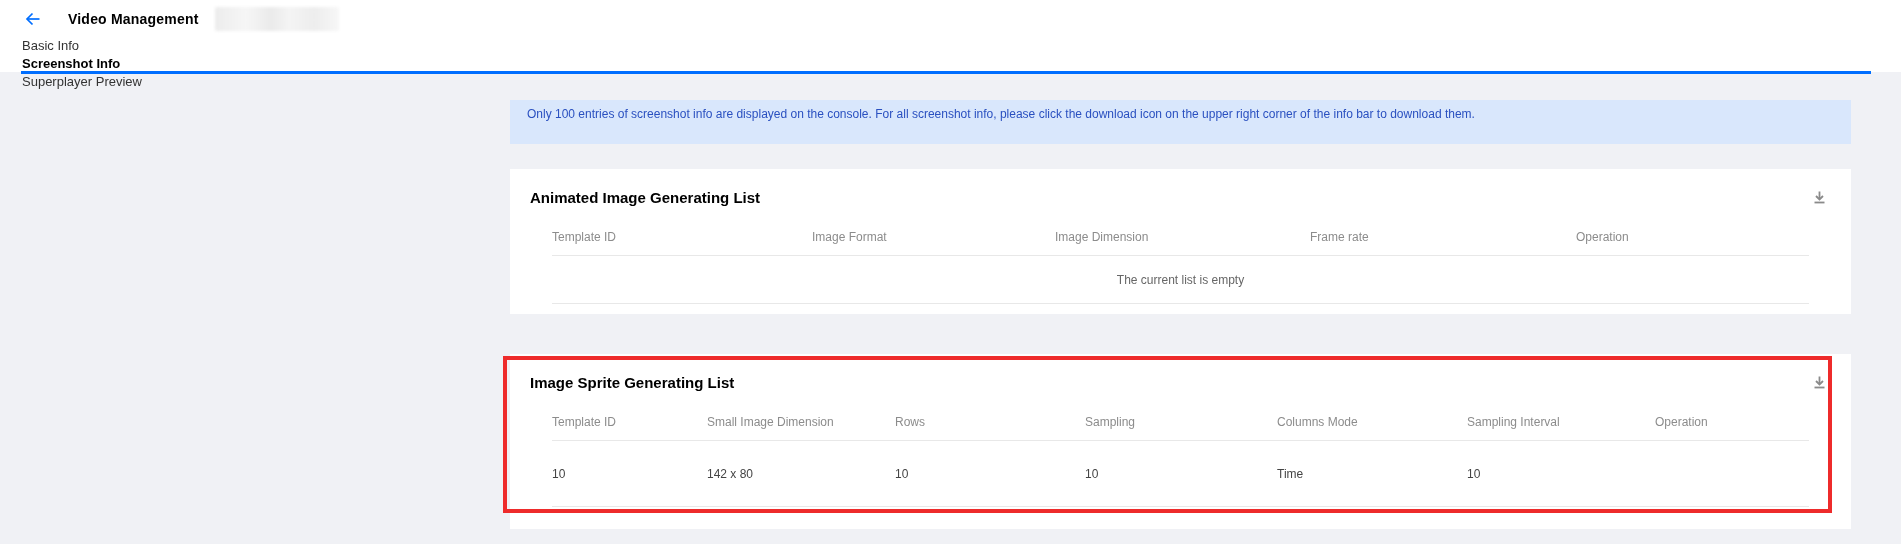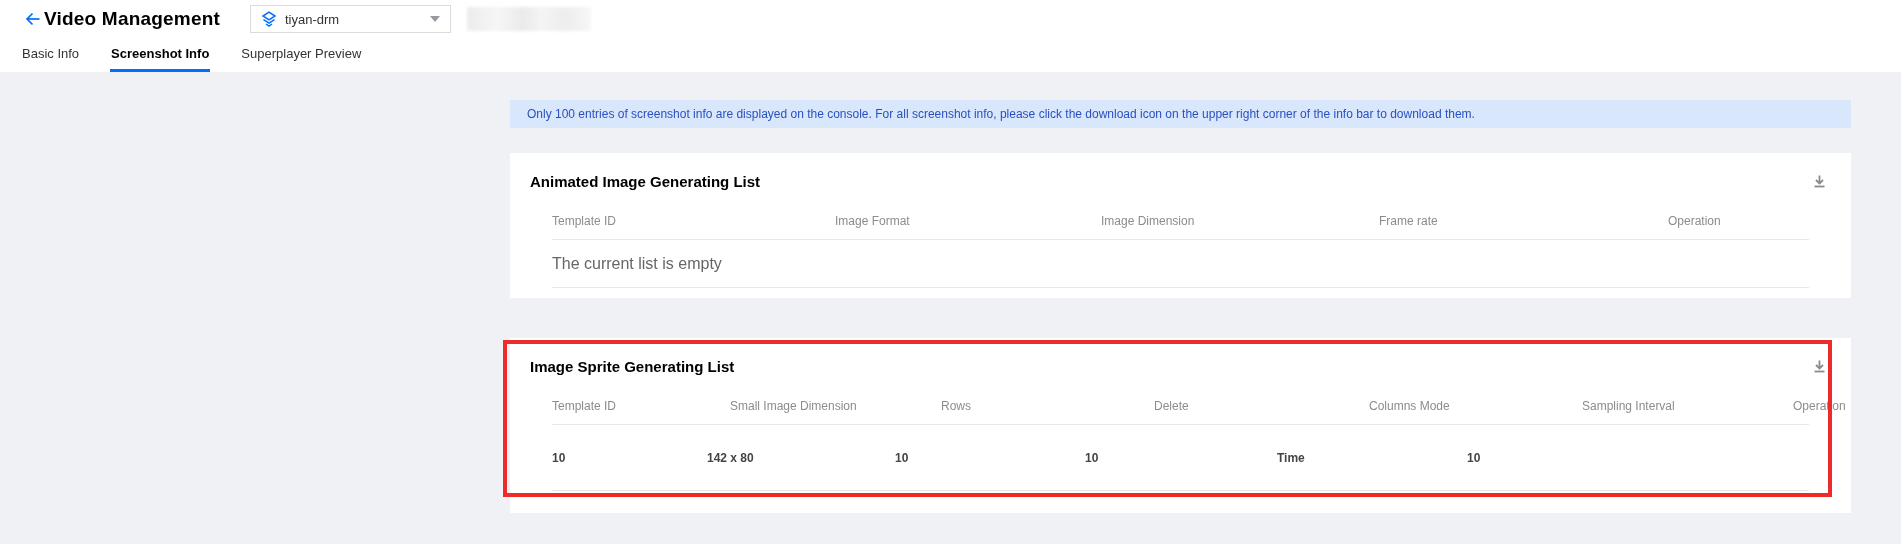--- a/index.html
+++ b/index.html
@@ -1,88 +1,79 @@
 <!DOCTYPE html>
 <html><head>
 <meta charset="utf-8">
 <style>
   * { margin:0; padding:0; box-sizing:border-box; }
   html,body { width:1901px; height:544px; background:#fff; font-family:"Liberation Sans", sans-serif; overflow:hidden; }
 
   
   .topbar { height:38px; background:#fff; display:flex; align-items:center; padding-left:20px; }
   .back-btn { width:24px; height:24px; display:flex; align-items:center; justify-content:center; cursor:pointer; }
-  .page-title { font-size:19px; font-weight:bold; color:#000; letter-spacing:.2px; }
+  .page-title { font-size:14px; font-weight:bold; color:#000; margin-left:24px; letter-spacing:.2px; }
   .app-select { margin-left:30px; width:201px; height:28px; border:1px solid #d9dbde; background:#fff;
                 display:flex; align-items:center; padding:0 10px; position:relative; cursor:pointer; }
   .app-select .sel-label { font-size:13px; color:#333; margin-left:8px; }
   .caret { position:absolute; right:10px; width:0; height:0; border-left:5px solid transparent;
            border-right:5px solid transparent; border-top:6px solid #979aa0; }
   .redacted { margin-left:16px; width:124px; height:24px; border-radius:2px;
               background:linear-gradient(90deg,#ececec 0%,#f6f6f6 25%,#eaeaea 45%,#f4f4f4 60%,#ededed 80%,#f7f7f7 100%);
               filter:blur(1.5px); }
 
   
-  .tabbar { height:34px; background:#fff; display:flex; padding-left:21px; }
+  .tabbar { height:34px; background:#fff; display:flex; padding-left:21px;flex-direction:column; }
   .tab { font-size:13px; color:#333; margin-right:30px; display:flex; align-items:center;
          border-bottom:3px solid transparent; padding:0 1px; cursor:pointer; }
   .tab.active { font-weight:bold; color:#000; border-bottom-color:#006eff; }
 
   
   .content { height:472px; background:#f0f1f5; padding-top:28px; }
   .main { width:1341px; margin-left:510px; }
 
-  .banner { height:28px; line-height:28px; background:#d9e7fc; color:#2a50c0;
+  .banner { height:44px; line-height:28px; background:#d9e7fc; color:#2a50c0;
             font-size:12px; padding:0 17px; white-space:nowrap; overflow:hidden; }
 
   .card { background:#fff; position:relative; }
   .card1 { margin-top:25px; padding:20px 20px 10px 20px; }
   .card2-wrap { position:relative; margin-top:40px; }
   .card2 { padding:20px 20px 22px 20px; }
   .card-title { font-size:15px; font-weight:bold; color:#000; }
   .dl-btn { position:absolute; right:22px; top:18px; width:20px; height:20px;
             display:flex; align-items:center; justify-content:center; cursor:pointer; }
 
   .tbl { margin:12px 22px 0 22px; }
   .hrow, .drow { display:grid; }
   .g5 { grid-template-columns:260px 243px 255px 266px 233px; }
   .g7 { grid-template-columns:155px 188px 190px 192px 190px 188px 154px; }
-  .hrow { height:38px; align-items:center; border-bottom:1px solid #e8e8e8;gap:23px; }
+  .hrow { height:38px; align-items:center; border-bottom:1px solid #e8e8e8; }
   .hcell { font-size:12px; color:#8c8c8c; }
-  .empty-row { height:48px; line-height:48px; font-size:16px; color:#666;
+  .empty-row { height:48px; line-height:48px; text-align:center; font-size:12px; color:#666;
                border-bottom:1px solid #e8e8e8; }
-  .drow { min-height:66px; align-items:center; border-bottom:1px solid #e8e8e8;font-weight:bold; }
+  .drow { min-height:66px; align-items:center; border-bottom:1px solid #e8e8e8; }
   .dcell { font-size:12px; color:#444; }
   .op-cell { line-height:21px; }
   .op-link { font-size:12px; color:#006eff; text-decoration:none; cursor:pointer; }
   .op-link + .op-link { margin-left:13px; }
 
   .red-box { position:absolute; left:-7px; top:2px; width:1329px; height:157px;
              border:4px solid #ee2b2b; pointer-events:none; z-index:5; }
 </style>
 </head>
 <body>
 
 <div class="topbar">
   <div class="back-btn">
     <svg width="17" height="16" viewBox="0 0 17 16">
       <path d="M8.5 2.5 L3 8 L8.5 13.5" fill="none" stroke="#006eff" stroke-width="1.7"></path>
       <line x1="3.2" y1="8" x2="15.5" y2="8" stroke="#006eff" stroke-width="1.7"></line>
     </svg>
   </div>
   <div class="page-title">Video Management</div>
-  <div class="app-select">
-    <svg width="16" height="17" viewBox="0 0 16 17">
-      <path d="M8 1.2 L14 5 L8 8.8 L2 5 Z" fill="none" stroke="#006eff" stroke-width="1.5"></path>
-      <path d="M2.5 8.6 L8 12.1 L13.5 8.6" fill="none" stroke="#006eff" stroke-width="1.5"></path>
-      <path d="M5 13 L8 15 L11 13" fill="none" stroke="#006eff" stroke-width="1.5"></path>
-    </svg>
-    <span class="sel-label">tiyan-drm</span>
-    <span class="caret"></span>
-  </div>
   <div class="redacted"></div>
 </div>
 
 <div class="tabbar">
   <div class="tab">Basic Info</div>
   <div class="tab active">Screenshot Info</div>
   <div class="tab">Superplayer Preview</div>
 </div>
 
 <div class="content">
@@ -119,21 +110,21 @@
             <line x1="7.5" y1="1.5" x2="7.5" y2="8.5" stroke="#8a8a8a" stroke-width="1.8"></line>
             <path d="M4 6 L7.5 9.5 L11 6" fill="none" stroke="#8a8a8a" stroke-width="1.8"></path>
             <line x1="2.5" y1="12.5" x2="12.5" y2="12.5" stroke="#8a8a8a" stroke-width="1.8"></line>
           </svg>
         </div>
         <div class="tbl">
           <div class="hrow g7">
             <div class="hcell">Template ID</div>
             <div class="hcell">Small Image Dimension</div>
             <div class="hcell">Rows</div>
-            <div class="hcell">Delete</div>
+            <div class="hcell">Sampling</div>
             <div class="hcell">Columns Mode</div>
             <div class="hcell">Sampling Interval</div>
             <div class="hcell">Operation</div>
           </div>
           <div class="drow g7">
             <div class="dcell">10</div>
             <div class="dcell">142 x 80</div>
             <div class="dcell">10</div>
             <div class="dcell">10</div>
             <div class="dcell">Time</div>

